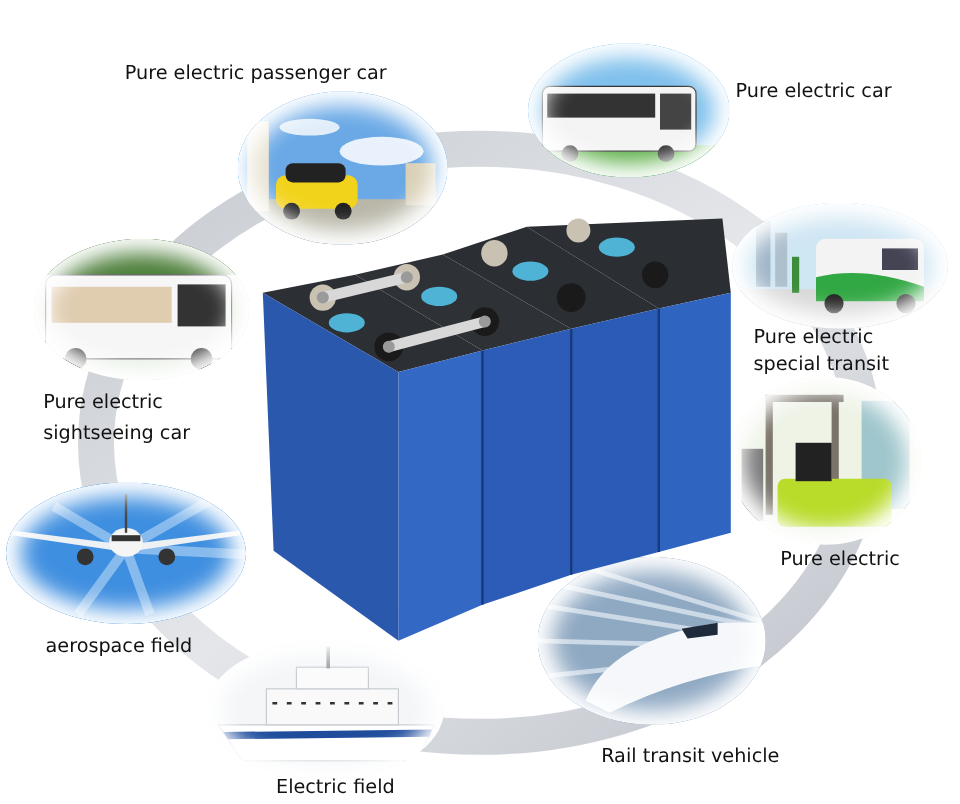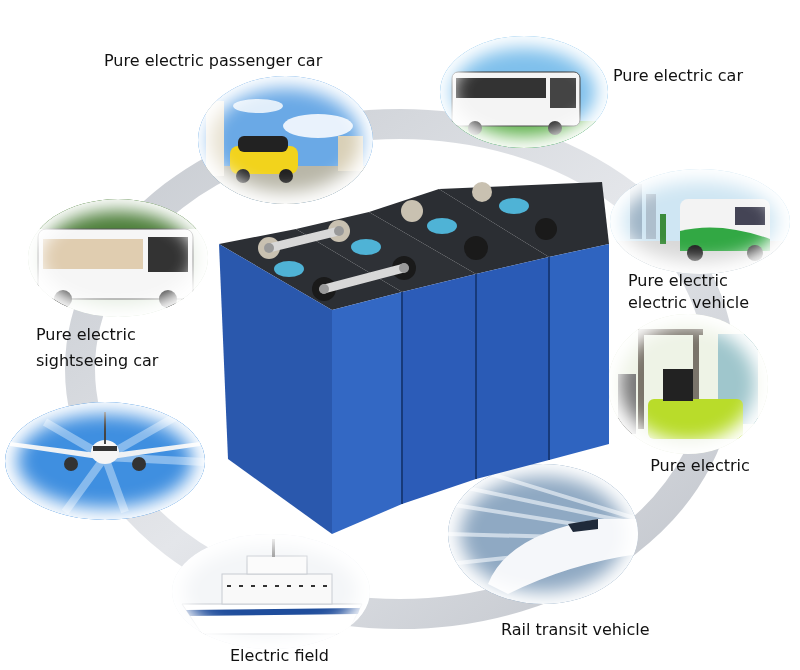--- a/index.html
+++ b/index.html
@@ -90,21 +90,21 @@
       <rect x="70" y="30" width="90" height="52" rx="8" fill="#f3f3f3"></rect>
       <path d="M70 62 Q110 52 160 70 L160 82 L70 82 Z" fill="#32a844"></path>
       <rect x="125" y="38" width="30" height="18" fill="#445"></rect>
       <circle cx="85" cy="84" r="8" fill="#222"></circle>
       <circle cx="145" cy="84" r="8" fill="#222"></circle>
       <rect x="50" y="45" width="6" height="30" fill="#3b8c3b"></rect>
     </svg>
   </div>
   <div class="label" style="left:628px;top:246px;line-height:22px;">
     <div>Pure electric</div>
-    <div>electric vehicle</div>
+    <div>special transit</div>
   </div>
 
   <div class="bubble" style="left:608px;top:290px;width:160px;height:140px;">
     <svg class="scene" viewBox="0 0 160 140" preserveAspectRatio="none">
       <rect width="160" height="140" fill="#eef3e6"></rect>
       <rect x="110" y="20" width="40" height="90" fill="#9fc6cc"></rect>
       <rect x="30" y="15" width="6" height="100" fill="#7a746a"></rect>
       <rect x="85" y="15" width="6" height="75" fill="#7a746a"></rect>
       <rect x="30" y="15" width="65" height="6" fill="#7a746a"></rect>
       <rect x="40" y="85" width="95" height="40" rx="6" fill="#b9dc2a"></rect>
@@ -148,20 +148,23 @@
       <rect width="200" height="118" fill="#3f8fe0"></rect>
       <path d="M100 55 L40 20 M100 55 L170 15 M100 55 L200 60 M100 55 L120 110 M100 55 L60 110" stroke="#cfe6fa" stroke-width="8" opacity="0.5"></path>
       <path d="M5 40 L100 52 L195 40 L195 44 L100 58 L5 44 Z" fill="#eef1f4"></path>
       <ellipse cx="100" cy="50" rx="14" ry="12" fill="#f5f5f5"></ellipse>
       <rect x="88" y="44" width="24" height="5" fill="#333"></rect>
       <rect x="99" y="10" width="2" height="32" fill="#444"></rect>
       <circle cx="66" cy="62" r="7" fill="#333"></circle>
       <circle cx="134" cy="62" r="7" fill="#333"></circle>
     </svg>
   </div>
+  <div class="label" style="left:38px;top:502px;">
+    <span>aerospace field</span>
+  </div>
 
   <div class="bubble" style="left:28px;top:175px;width:180px;height:118px;">
     <svg class="scene" viewBox="0 0 180 118" preserveAspectRatio="none">
       <rect width="180" height="118" fill="#e6eee3"></rect>
       <rect x="0" y="0" width="180" height="30" fill="#4d7f3a"></rect>
       <rect x="10" y="30" width="155" height="70" rx="8" fill="#f6f6f6" stroke="#555"></rect>
       <rect x="15" y="40" width="100" height="30" fill="#c9a46a" opacity="0.5"></rect>
       <rect x="120" y="38" width="40" height="35" fill="#333"></rect>
       <circle cx="35" cy="100" r="9" fill="#222"></circle>
       <circle cx="140" cy="100" r="9" fill="#222"></circle>

